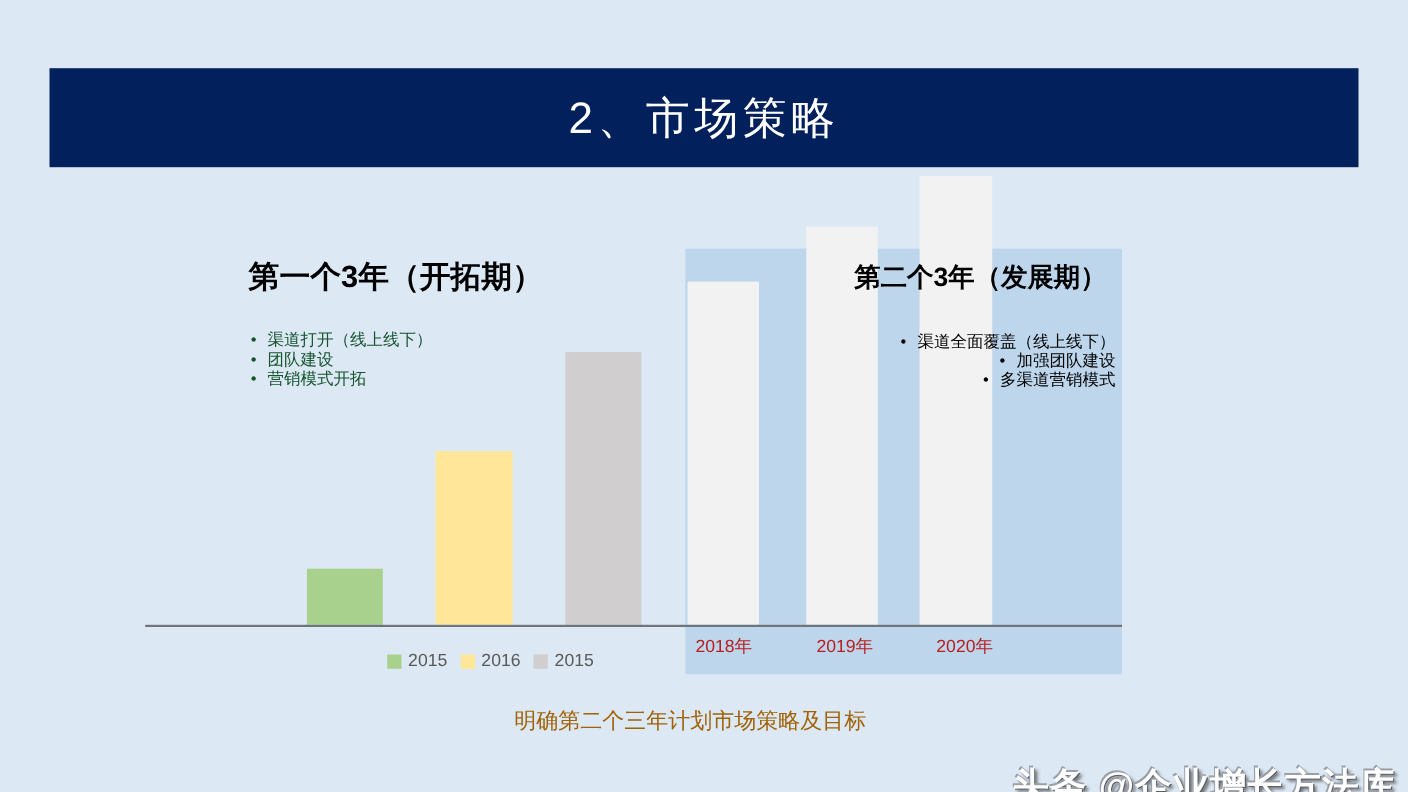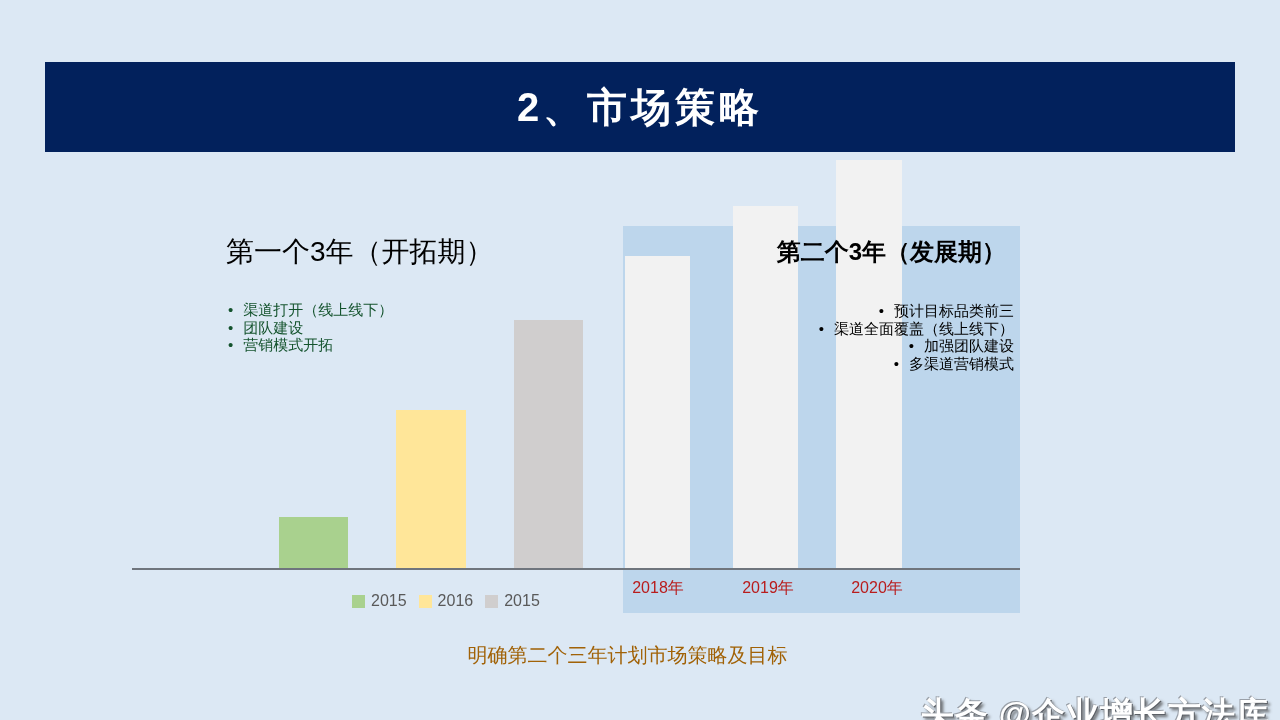--- a/index.html
+++ b/index.html
@@ -8,21 +8,21 @@
     background:#DCE8F4; overflow:hidden;
     font-family:"Liberation Sans", sans-serif;
   }
 
   
   .header {
     position:absolute; left:45px; top:62px; width:1190px; height:90px;
     background:#02215C; display:flex; align-items:center; justify-content:center;
   }
   .header .title {
-    color:#ffffff; font-size:40px; font-weight:bold; letter-spacing:4px;
+    color:#ffffff; font-size:40px; font-weight:normal; letter-spacing:4px;
   }
 
   
   .panel {
     position:absolute; left:623px; top:226px; width:397px; height:387px;
     background:#BDD6EC;
   }
 
   
   .bar { position:absolute; bottom:152px; }
@@ -53,21 +53,21 @@
     position:absolute; left:352px; top:592px;
     display:flex; align-items:center; gap:12px;
     font-size:16px; color:#595959;
   }
   .legend .item { display:flex; align-items:center; }
   .legend .swatch { width:13px; height:13px; margin-right:6px; display:inline-block; }
 
   
   .phase1-heading {
     position:absolute; left:226px; top:233px;
-    font-size:28px; font-weight:normal; color:#000;
+    font-size:28px; font-weight:bold; color:#000;
   }
   .phase1-bullets {
     position:absolute; left:228px; top:301px;
     margin:0; padding:0; list-style:none;
     font-size:15px; line-height:17.5px; color:#14532d;
   }
   .phase2-heading {
     position:absolute; right:274px; top:236px;
     font-size:24px; font-weight:bold; color:#000; text-align:right;
   }
@@ -134,21 +134,20 @@
 
   <div class="phase1-heading">第一个3年（开拓期）</div>
   <ul class="phase1-bullets bullets">
     <li>渠道打开（线上线下）</li>
     <li>团队建设</li>
     <li>营销模式开拓</li>
   </ul>
 
   <div class="phase2-heading">第二个3年（发展期）</div>
   <ul class="phase2-bullets bullets">
-    <li>预计目标品类前三</li>
     <li>渠道全面覆盖（线上线下）</li>
     <li>加强团队建设</li>
     <li>多渠道营销模式</li>
   </ul>
 
   <div class="caption">明确第二个三年计划市场策略及目标</div>
 
   <div class="watermark">头条 @企业增长方法库</div>
 
 </div>

